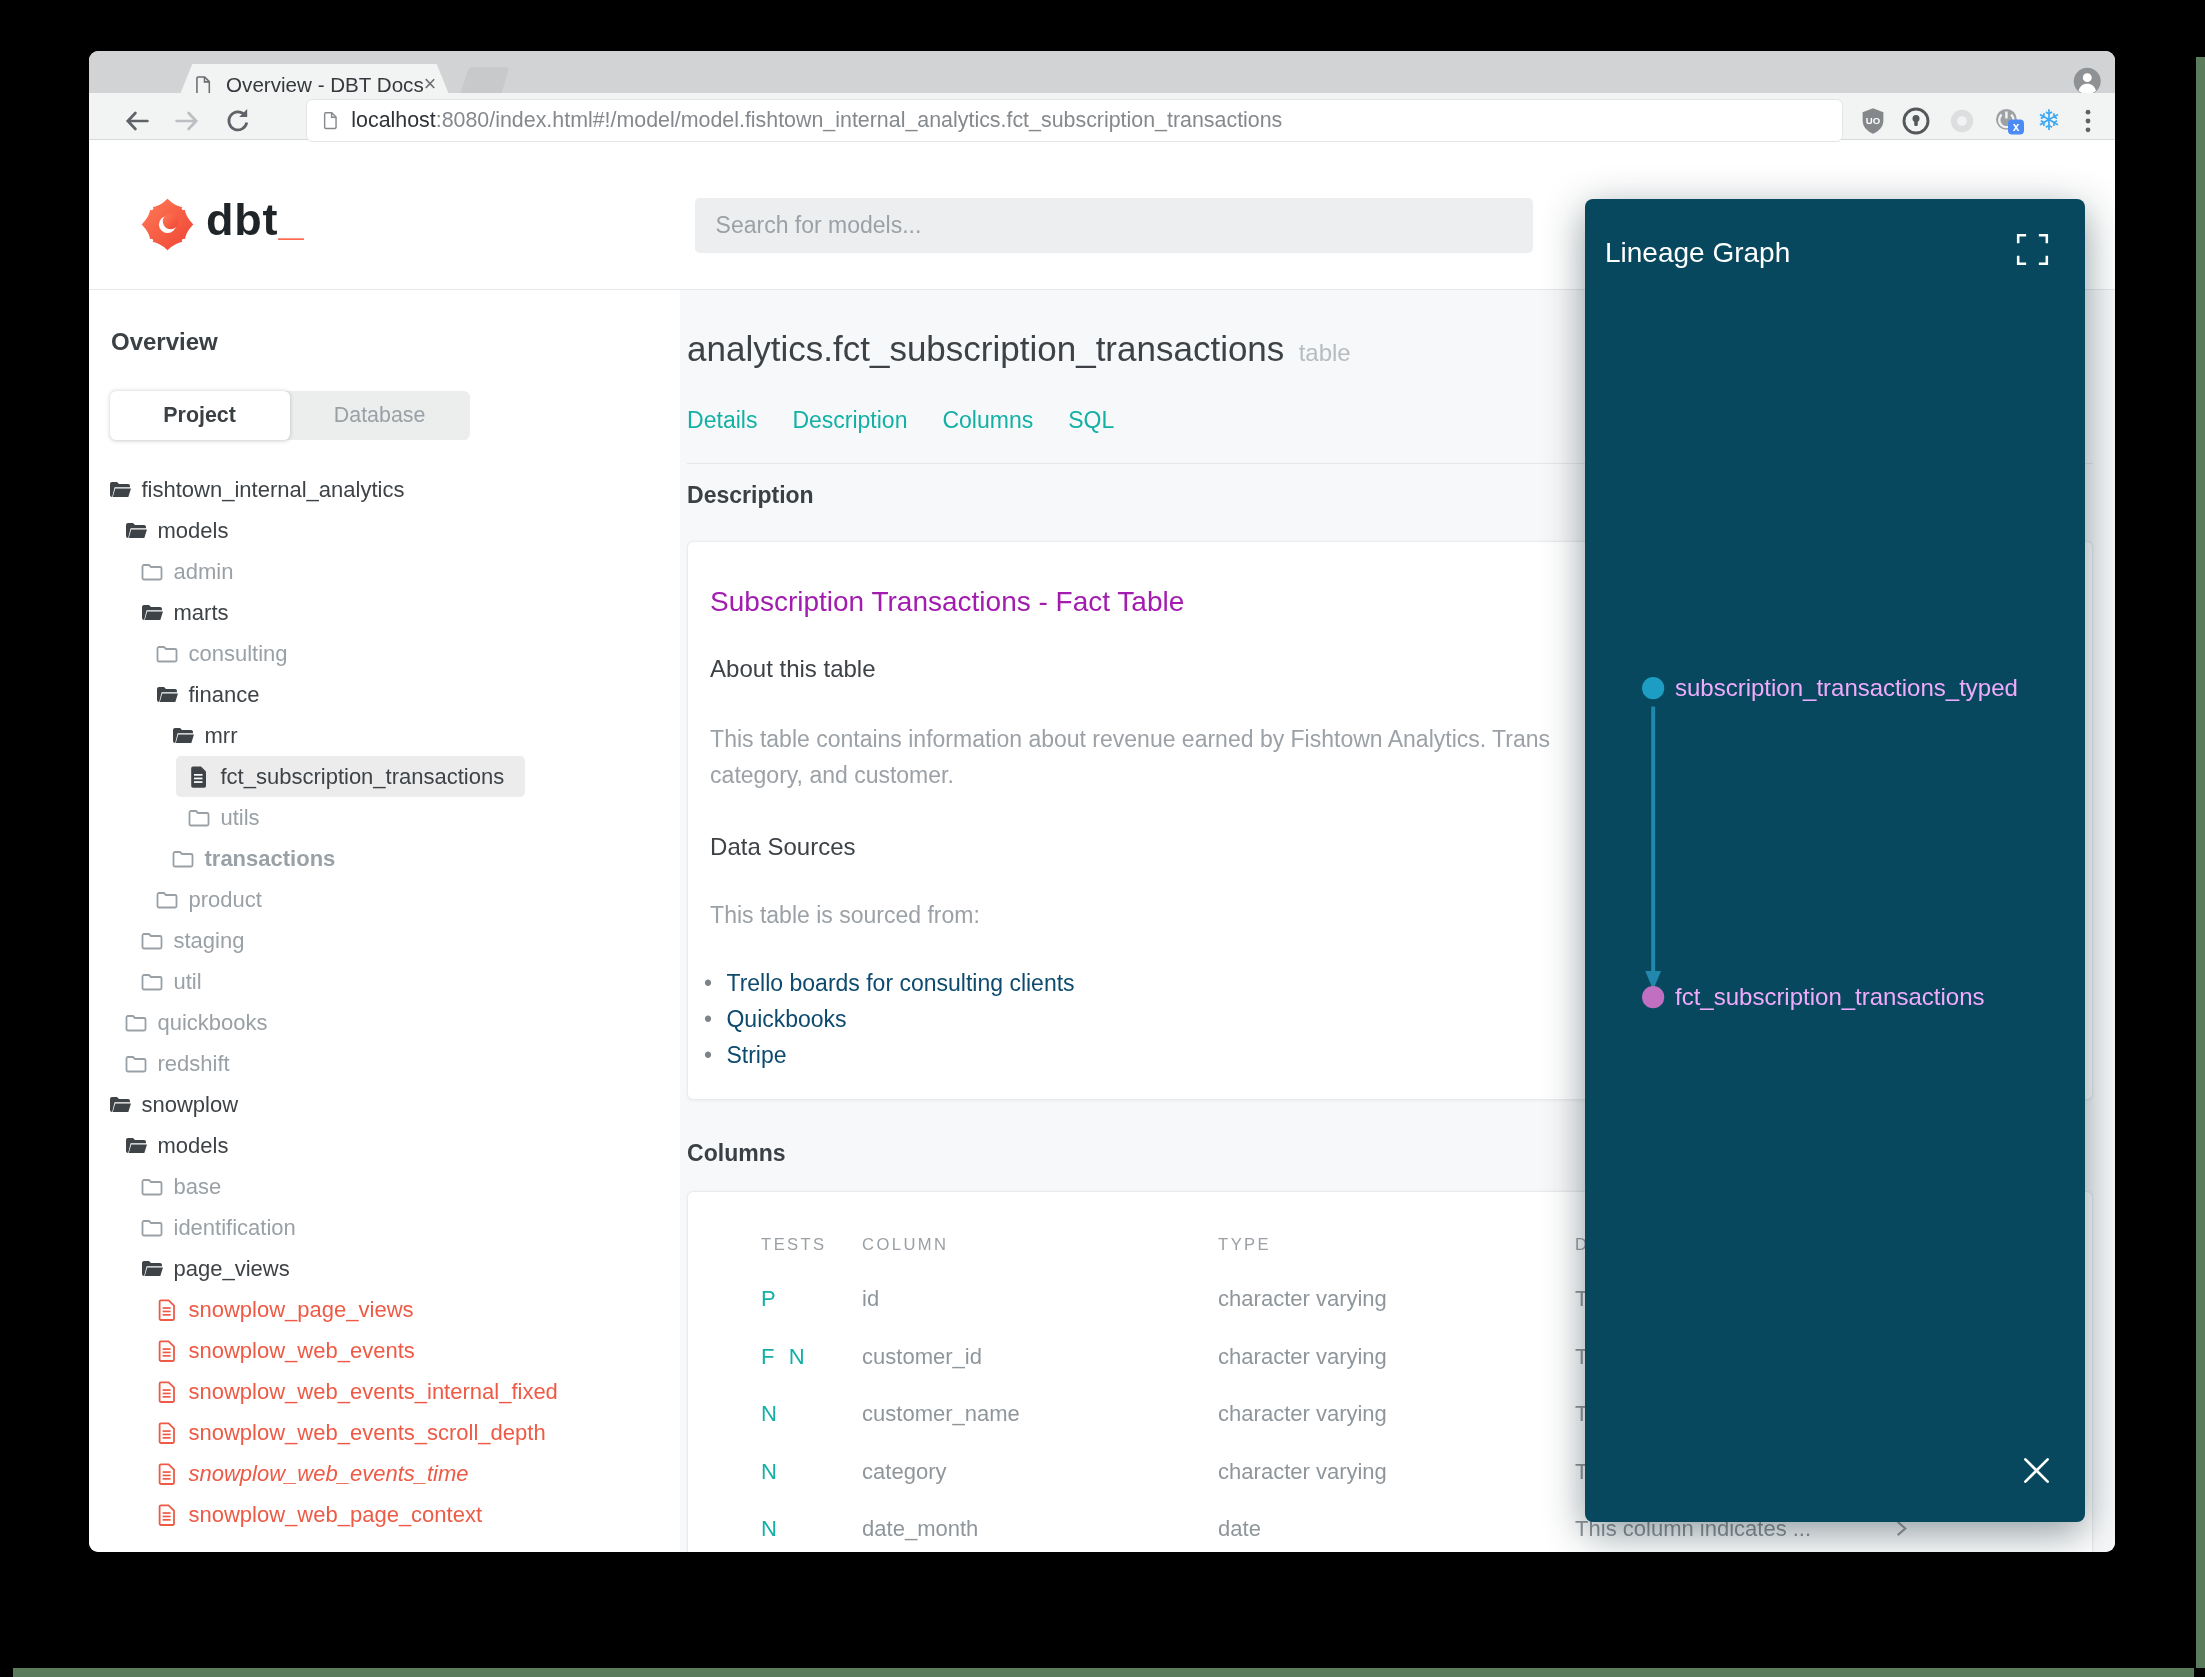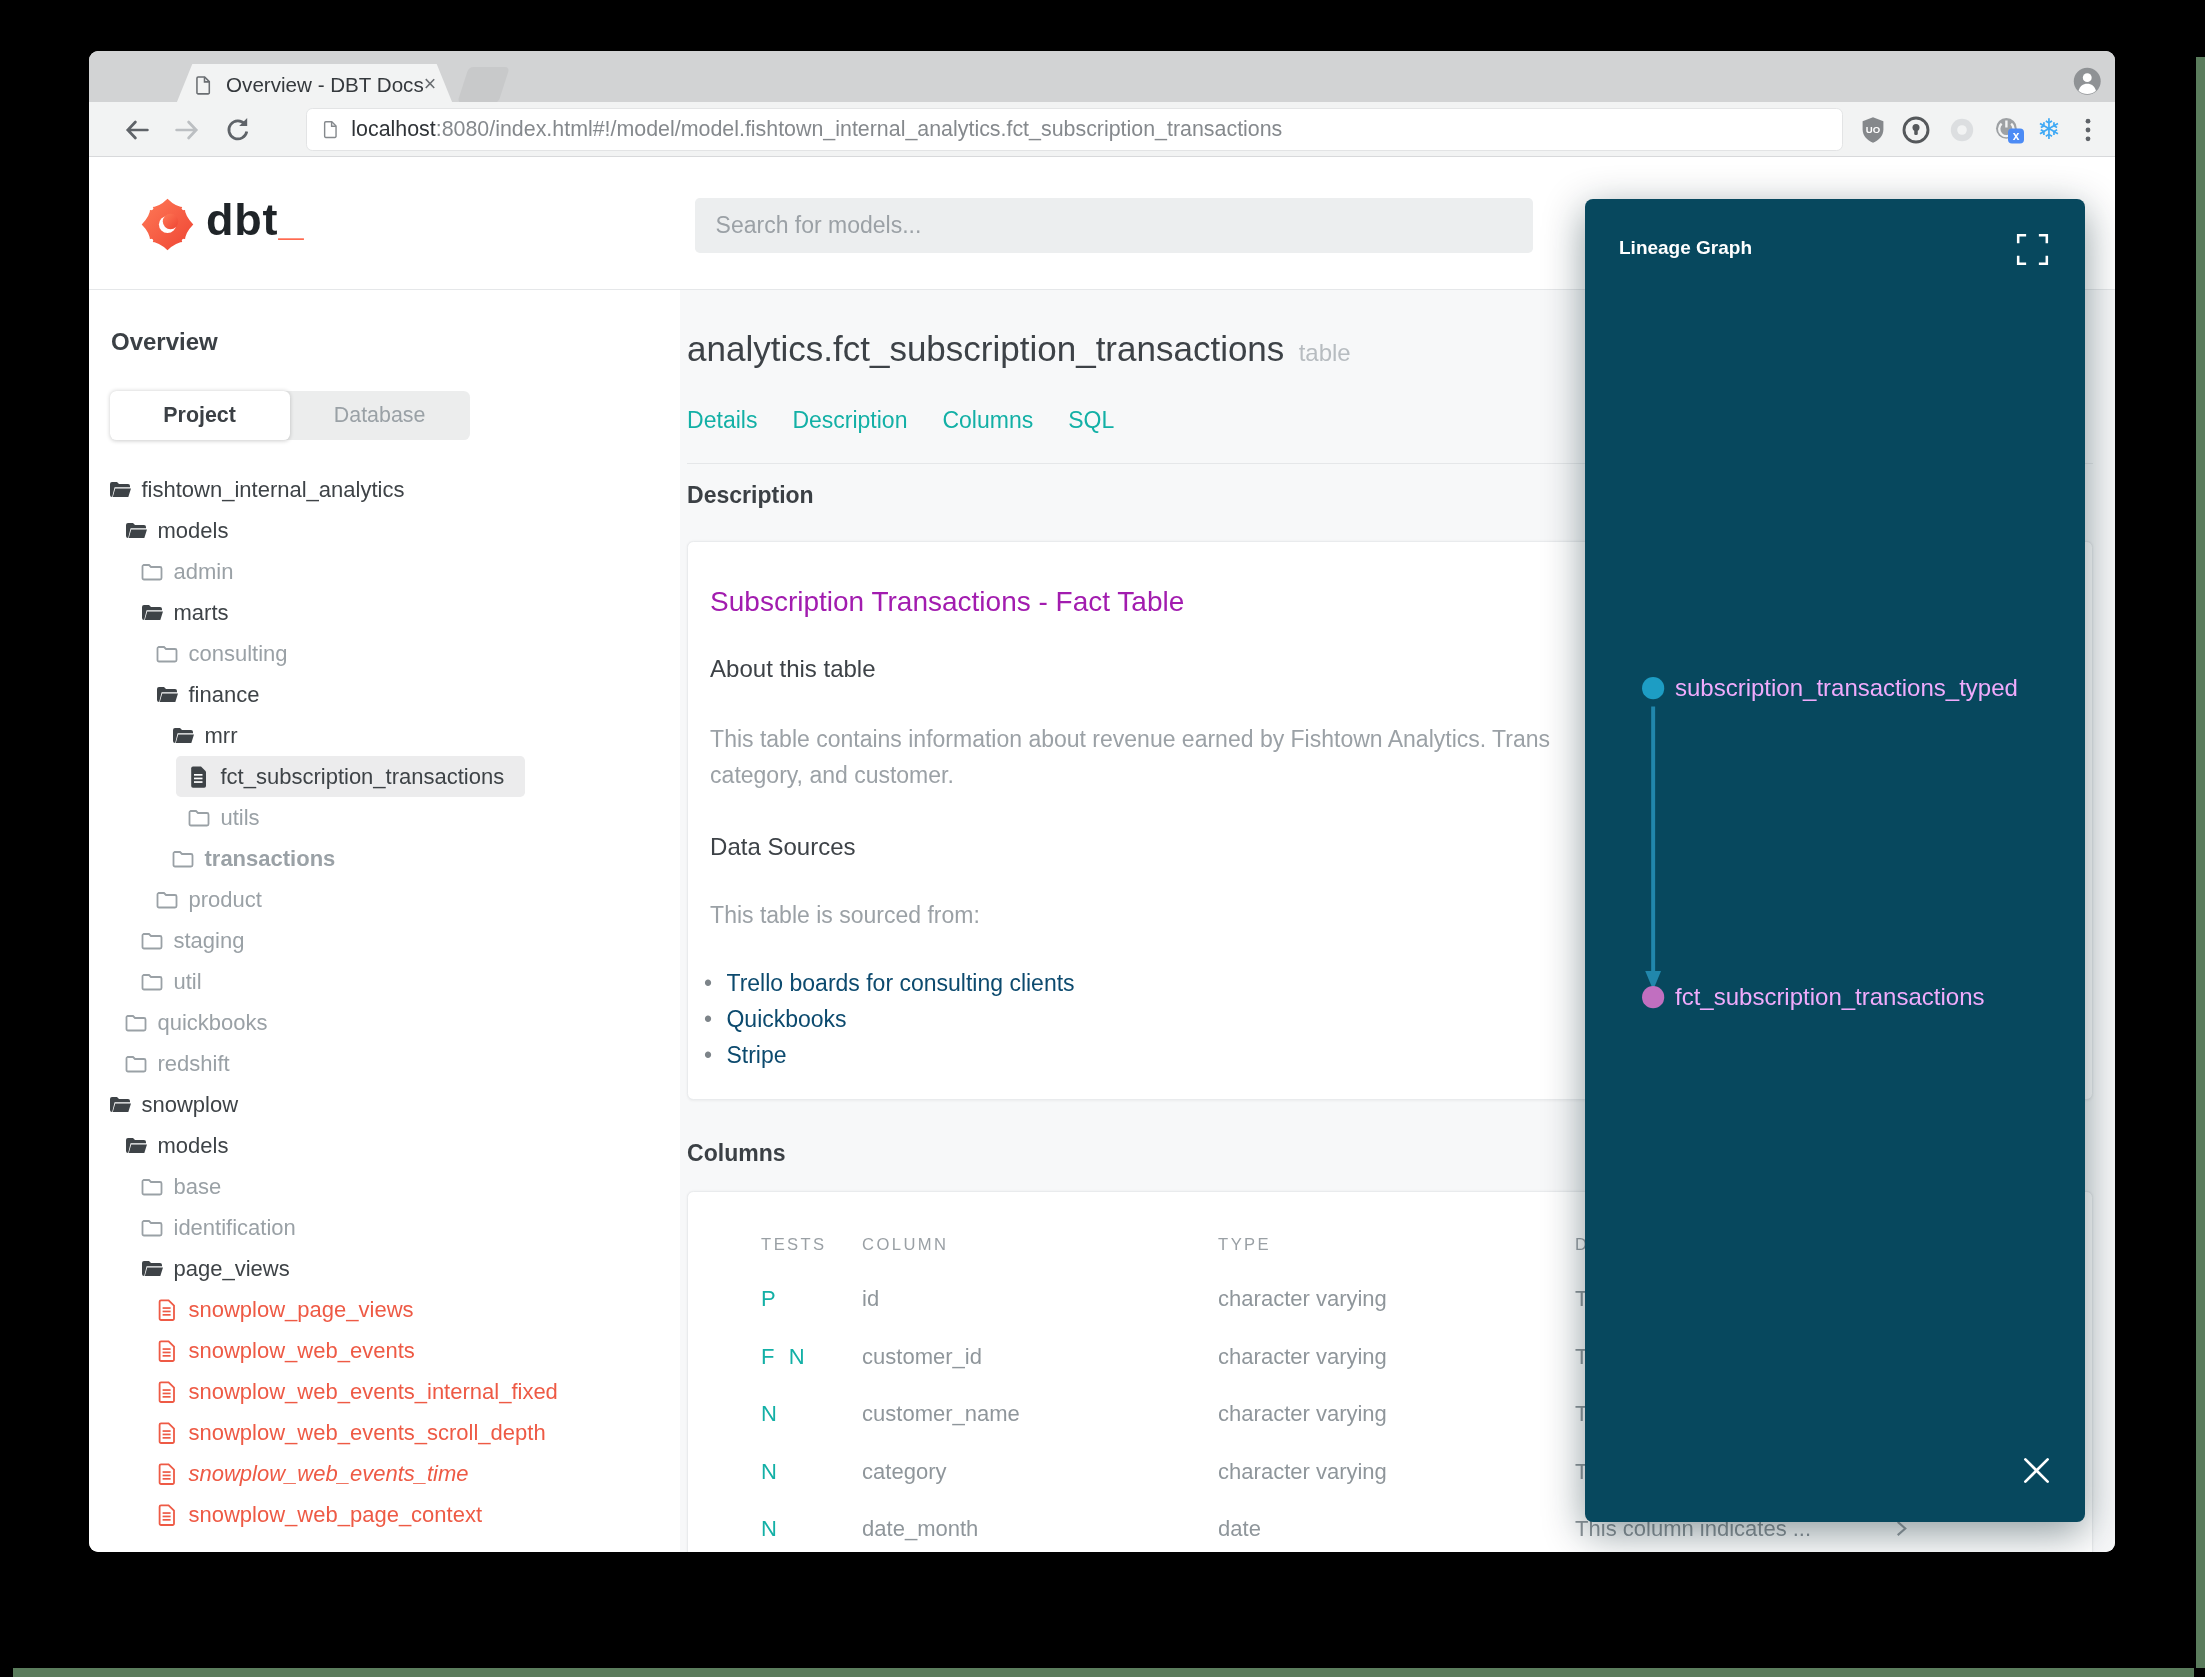--- a/index.html
+++ b/index.html
@@ -18,21 +18,21 @@
   .tl.green{left:151px;background:#39c14b;}
   .btab{position:absolute;left:86px;top:12.7px;width:279px;height:43px;background:#f2f3f3;
         clip-path:polygon(0 100%,17.4px 0,calc(100% - 17.4px) 0,100% 100%);
         display:flex;align-items:center;padding:0 35px;justify-content:center;}
   .btab .fav{width:20.6px;height:20.6px;flex:none;}
   .tab-title{font-size:20.6px;color:#35393d;margin-left:12.7px;white-space:nowrap;}
   .tab-close{margin-left:auto;font-size:21.4px;color:#6a6e72;line-height:1;}
   .newtab{position:absolute;left:374px;top:16px;width:41px;height:36px;background:#c8c9ca;transform:skewX(-18deg);border-radius:4.8px;}
   .avatar{position:absolute;left:1984px;top:16px;width:28.5px;height:28.5px;}
 
-  .toolbar{position:absolute;left:0;top:51px;width:100%;height:55px;background:#f2f3f3;border-bottom:1.6px solid #d8d9db;}
+  .toolbar{position:absolute;left:0;top:42px;width:100%;height:47px;background:#f2f3f3;border-bottom:1.6px solid #d8d9db;}
   .nav-ic{position:absolute;top:12px;width:32px;height:32px;}
   .urlfield{position:absolute;left:217px;top:6.3px;width:1537px;height:43px;background:#fff;border:0.8px solid #e3e4e5;border-radius:6.3px;
             display:flex;align-items:center;padding:0 14.3px;white-space:nowrap;overflow:hidden;}
   .urlfield .uic{width:19px;height:19px;margin-right:11px;flex:none;}
   .url-host{font-size:21.4px;color:#2f3337;}
   .url-rest{font-size:21.4px;color:#85898d;}
   .ext{position:absolute;top:12px;width:32px;height:32px;}
   .snow{position:absolute;top:11px;font-size:28.5px;color:#3fa9f5;line-height:32px;}
 
   
@@ -81,21 +81,21 @@
   .th{position:absolute;font-size:16.6px;letter-spacing:2.4px;color:#9aa0a5;font-weight:400;white-space:nowrap;}
   .crow{position:absolute;left:0;right:0;height:32px;line-height:32px;}
   .cell{position:absolute;font-size:22px;color:#8f969b;white-space:nowrap;}
   .cell.tests{color:#13b0a6;word-spacing:8px;}
   .c0{left:73px;} .c1{left:174px;} .c2{left:530px;} .c3{left:887px;}
   .cchev{position:absolute;left:1204px;top:6.3px;width:19px;height:19px;color:#9aa0a5;}
 
   
   .lineage{position:absolute;left:1496px;top:148px;width:500px;height:1323px;background:#07485e;border-radius:8px;
            box-shadow:0 11px 40px rgba(3,30,40,0.45);z-index:50;overflow:hidden;}
-  .lg-title{position:absolute;left:34px;top:38px;font-size:19px;font-weight:bold;color:#fff;}
+  .lg-title{position:absolute;left:20px;top:38px;font-size:28px;font-weight:normal;color:#fff;}
   .lg-expand{position:absolute;left:430px;top:32.5px;width:35px;height:35px;}
   .lg-graph{position:absolute;left:0;top:0;}
   .lg-label{position:absolute;left:90px;font-size:24px;color:#f0abfc;line-height:30px;white-space:nowrap;}
   .lg-close{position:absolute;left:434px;top:1254px;width:35px;height:35px;}
 </style>
 </head>
 <body>
 
 <svg width="0" height="0" style="position:absolute">
   <defs>

